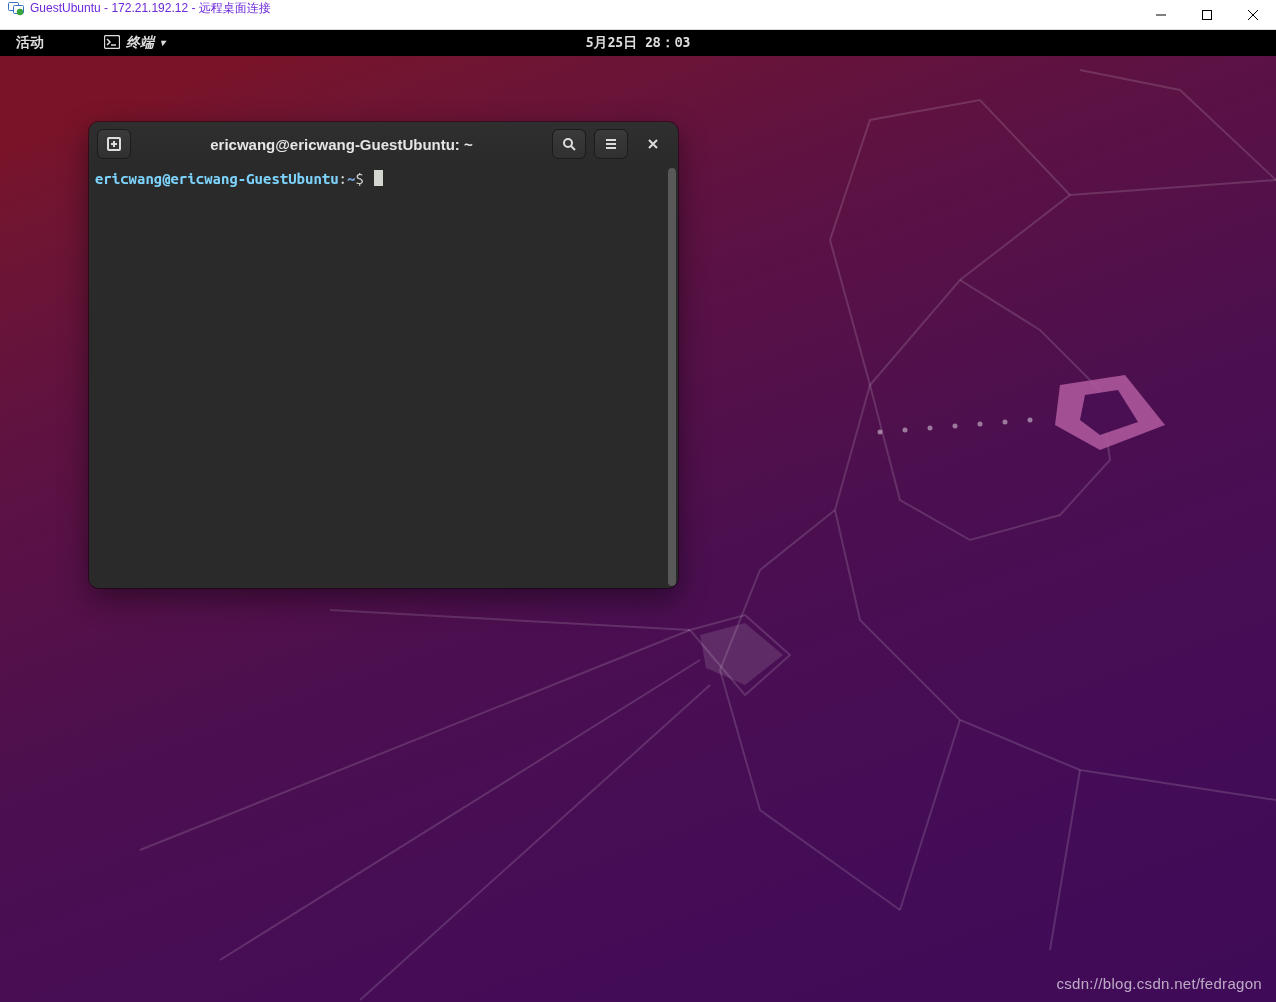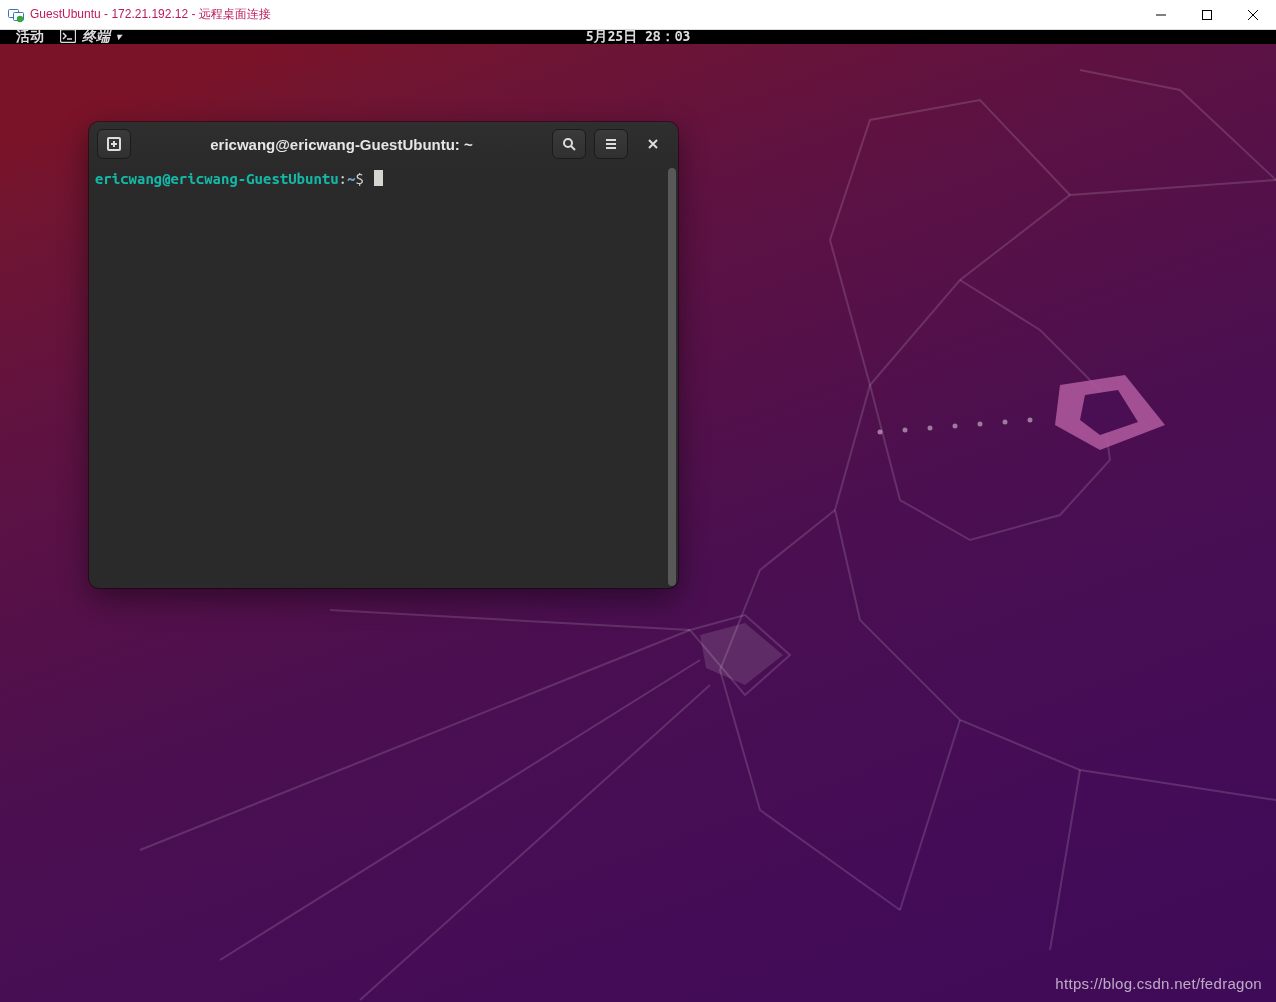--- a/index.html
+++ b/index.html
@@ -2,42 +2,42 @@
 <html><head>
 <meta charset="utf-8">
 <style>
   * { box-sizing: border-box; margin: 0; padding: 0; }
   html, body { width: 1276px; height: 1002px; overflow: hidden; font-family: "Segoe UI", Arial, sans-serif; }
   body { background: #fff; position: relative; }
 
   
   .win-titlebar {
     height: 30px; background: #fff; border-bottom: 1px solid #dcdcdc;
-    display: flex; align-items: center; font-size: 12px; color: #be185d;
+    display: flex; font-size: 12px; color: #6d28d9;
   }
   .win-titlebar .rdp-icon { width: 16px; height: 16px; margin: 0 6px 0 8px; display:inline-block; }
   .win-titlebar .title-text { flex: 0 0 auto; }
   .win-titlebar .spacer { flex: 1 1 auto; }
   .win-btn { width: 46px; height: 30px; display:flex; align-items:center; justify-content:center; cursor:pointer; }
   .win-btn svg { width: 10px; height: 10px; stroke:#000; stroke-width:1; fill:none; }
 
   
   .ubuntu {
     position: relative; width: 100%; height: calc(1002px - 30px);
     background: linear-gradient(160deg, #7a1328 0%, #7a1328 8%, #701532 14%, #5e1242 30%, #4b0f50 55%, #460d56 75%, #3f0a58 100%);
     overflow: hidden;
   }
 
   
   .wallart { position:absolute; inset:0; pointer-events:none; }
 
   
   .gnome-bar {
-    height: 14px; background: #000; color:#ddd; display:flex; align-items:center;
-    font-size: 14px; font-weight:700; padding: 0 8px;
+    height: 26px; background: #000; color:#ddd; display:flex; align-items:center;
+    font-size: 14px; font-weight:700; padding: 0 8px; gap: 44px;
   }
   .gnome-bar .activities { padding: 0 8px; cursor:pointer; }
   .gnome-bar .app-menu { display:flex; align-items:center; gap:6px; padding:0 8px; cursor:pointer;font-style:italic; }
   .gnome-bar .app-menu .term-icon svg { width:16px; height:14px; }
   .gnome-bar .app-menu .caret { font-size:10px; transform: translateY(-1px); }
   .gnome-bar .center { position:absolute; left:50%; transform:translateX(-50%); font-family: "Ubuntu Mono","DejaVu Sans Mono",monospace; font-weight:700; }
   .gnome-bar .g-spacer { flex:1; }
 
   
   .terminal-window {
@@ -59,21 +59,21 @@
 
   .term-body {
     flex:1; background:#2a2a2a; position:relative;
     font-family: "Ubuntu Mono","DejaVu Sans Mono", monospace; font-size:15px; line-height:18px;
     padding:4px 6px; color:#ddd;
   }
   .term-scroll {
     position:absolute; right:2px; top:2px; width:8px; height:calc(100% - 4px);
     background:#585858; border-radius:4px;
   }
-  .prompt .user { color:#14b8a6; font-weight:700; }
+  .prompt .user { color:#7dd3fc; font-weight:700; }
   .prompt .colon { color:#d3d7cf; }
   .prompt .cwd { color:#729fcf; font-weight:700; }
   .prompt .dollar { color:#d3d7cf; }
   .cursor { display:inline-block; width:9px; height:16px; background:#d3d7cf; vertical-align:-2px; margin-left:2px; }
 
   
   .watermark {
     position:absolute; right:14px; bottom:10px; color:rgba(255,255,255,0.65);
     font-size:15px; font-family: Arial, sans-serif; letter-spacing:0.3px;
   }
@@ -197,14 +197,14 @@
     </div>
     <div class="term-body">
       <div class="term-scroll"></div>
       <span class="prompt">
         <span class="user">ericwang@ericwang-GuestUbuntu</span><span class="colon">:</span><span class="cwd">~</span><span class="dollar">$</span>
       </span>
       <span class="cursor"></span>
     </div>
   </div>
 
-  <div class="watermark">https://blog.csdn.net/fedragon</div>
+  <div class="watermark">csdn://blog.csdn.net/fedragon</div>
 </div>
 
 </body></html>

